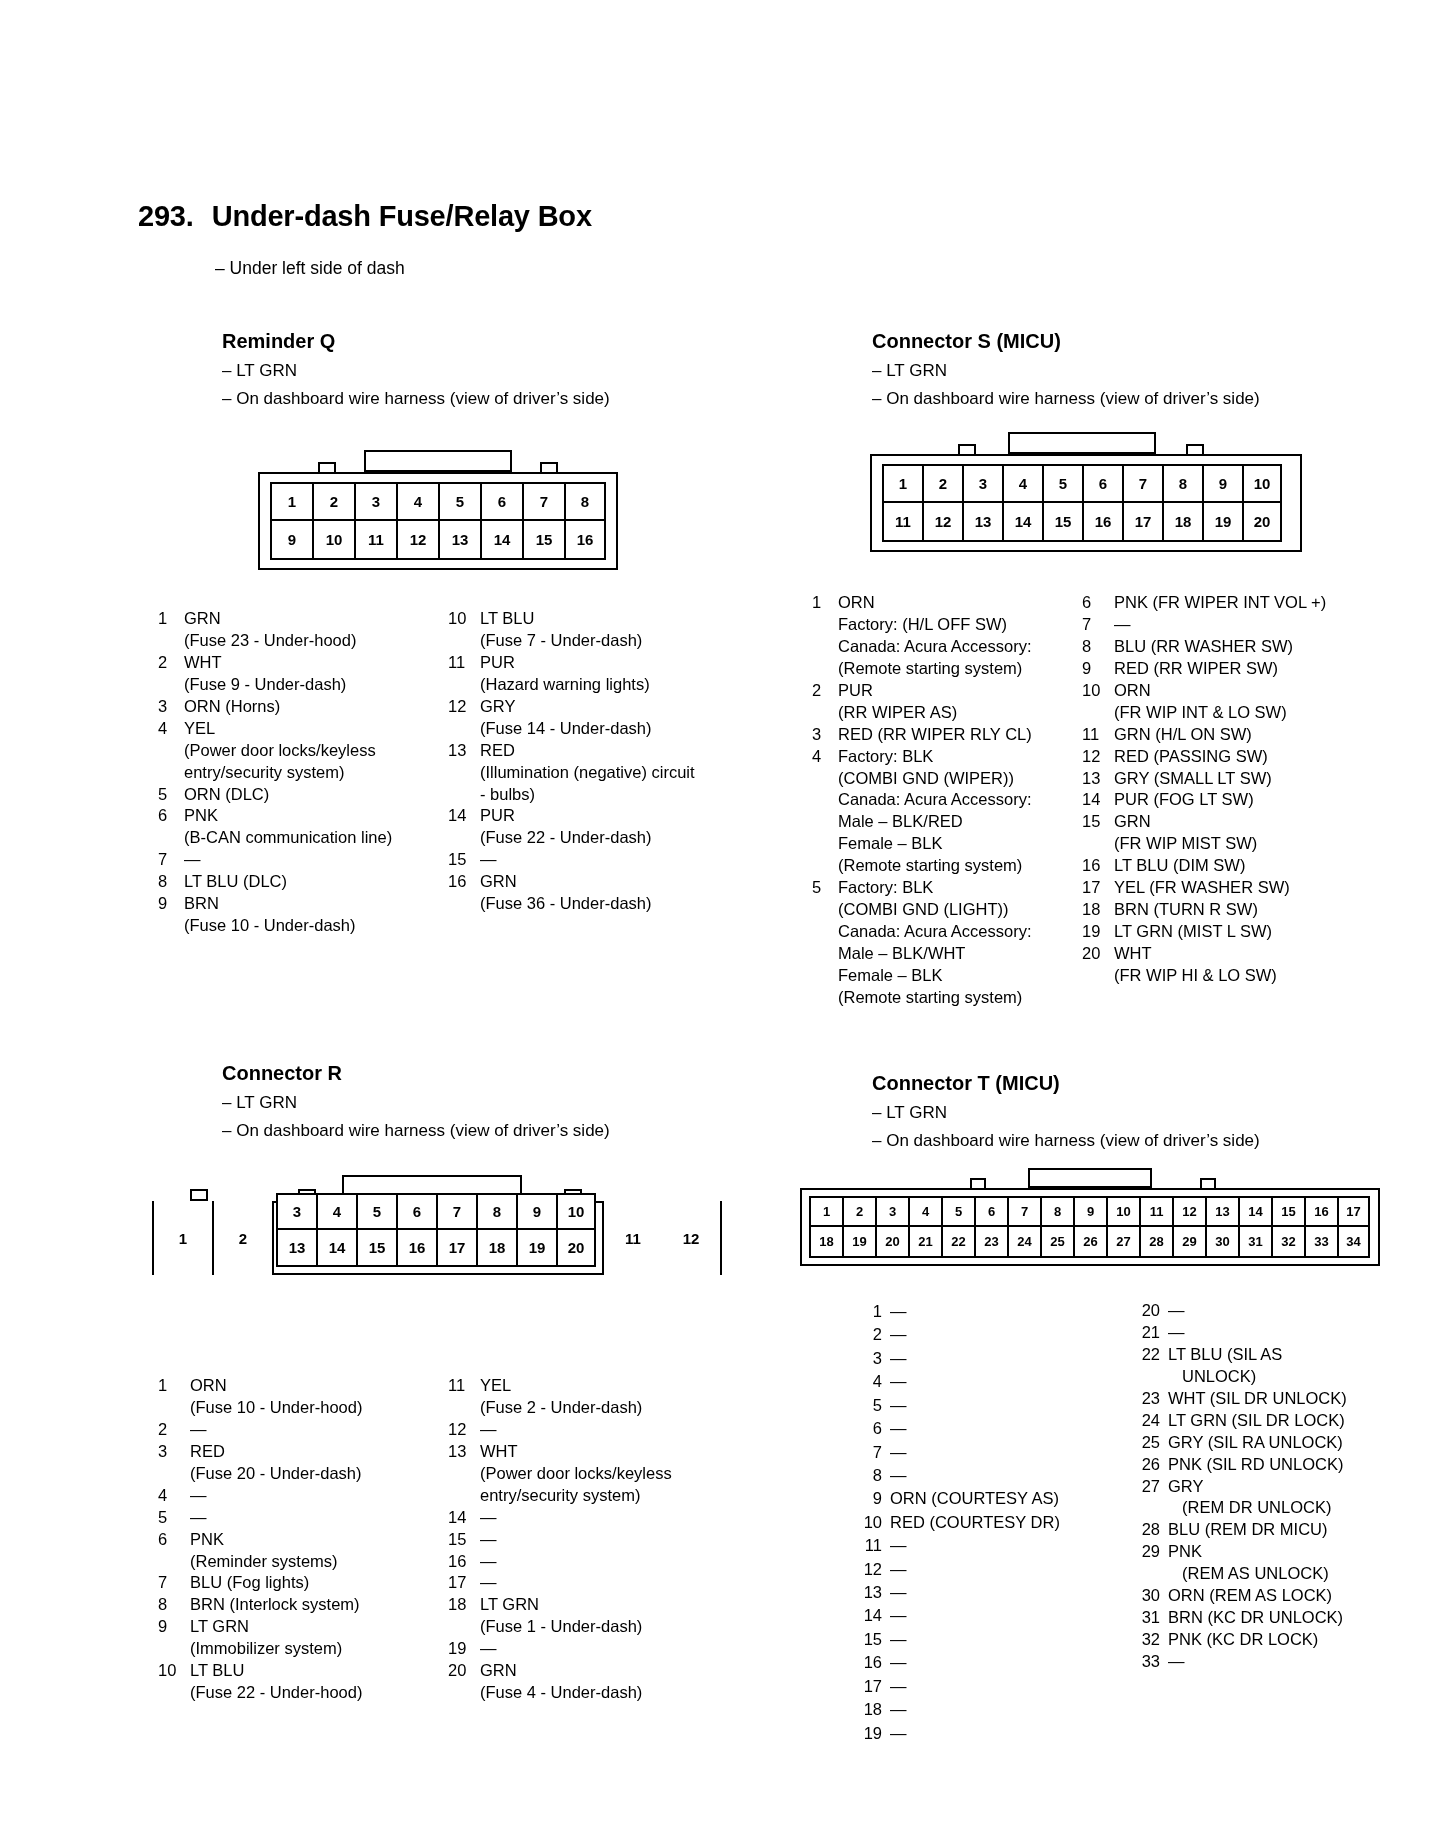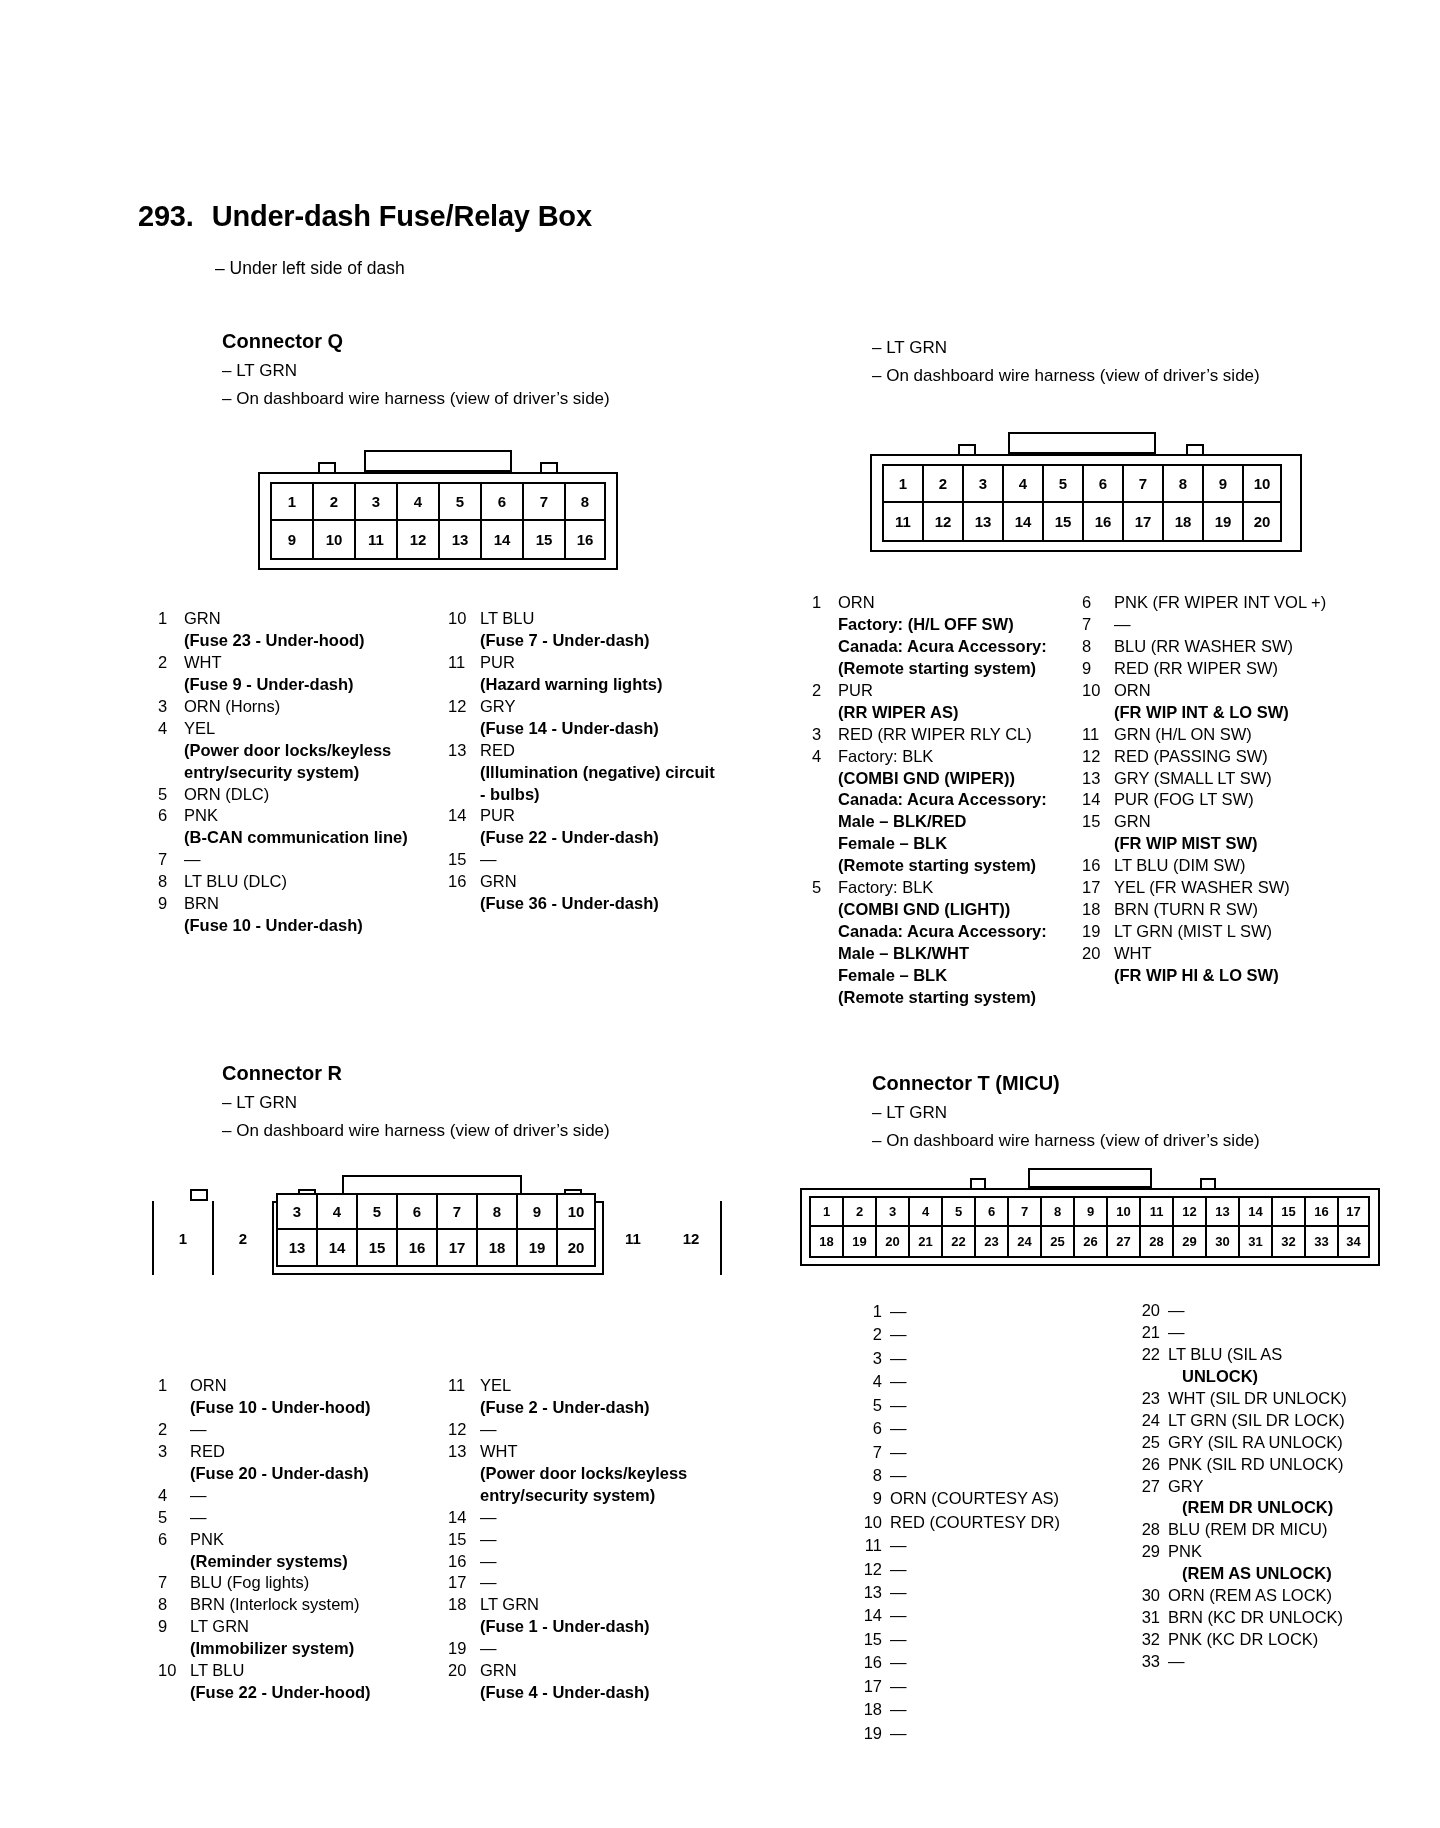--- a/index.html
+++ b/index.html
@@ -92,34 +92,34 @@
     display: flex;
     margin-bottom: 0px;
   }
   .pinlist .idx {
     width: 26px;
     flex: 0 0 auto;
     text-align: left;
   }
   .pinlist .idx.wide { width: 32px; }
   .pinlist .txt { flex: 1 1 auto; }
-  .pinlist .txt .sub { display: block; font-weight: bold; }
+  .pinlist .txt .sub { display: block; }
 </style>
 </head>
 <body>
 
 <div class="page">
 
   <div class="doc-title">
     <span class="num">293.</span><span>Under-dash Fuse/Relay Box</span>
   </div>
   <div class="doc-sub">– Under left side of dash</div>
 
   <div class="block" style="left:222px; top:330px; width:520px;">
-    <div class="conn-title">Connector Q</div>
+    <div class="conn-title">Reminder Q</div>
     <div class="conn-note">– LT GRN</div>
     <div class="conn-note">– On dashboard wire harness (view of driver’s side)</div>
   </div>
 
   <div class="block" style="left:258px; top:450px;">
 
     <div class="shell" style="position:absolute; left:106px; top:0px; width:148px; height:22px;"></div>
 
     <div class="tab" style="left:60px; top:12px; width:18px; height:12px; position:absolute;"></div>
     <div class="tab" style="left:282px; top:12px; width:18px; height:12px; position:absolute;"></div>
@@ -347,20 +347,21 @@
         <span class="idx wide">19</span>
         <span class="txt">—</span>
       </div>
     <div class="entry">
         <span class="idx wide">20</span>
         <span class="txt"><span>GRN</span><span class="sub">(Fuse 4 - Under-dash)</span></span>
       </div>
   </div>
 
   <div class="block" style="left:872px; top:330px; width:540px;">
+    <div class="conn-title">Connector S (MICU)</div>
     <div class="conn-note">– LT GRN</div>
     <div class="conn-note">– On dashboard wire harness (view of driver’s side)</div>
   </div>
 
   <div class="block" style="left:870px; top:432px;">
     <div class="shell" style="position:absolute; left:138px; top:0px; width:148px; height:22px;"></div>
     <div class="tab" style="left:88px; top:12px; width:18px; height:12px; position:absolute;"></div>
     <div class="tab" style="left:316px; top:12px; width:18px; height:12px; position:absolute;"></div>
     <div class="shell" style="position:absolute; left:0px; top:22px; width:432px; height:98px;"></div>
     <div style="position:absolute; left:12px; top:32px;">

